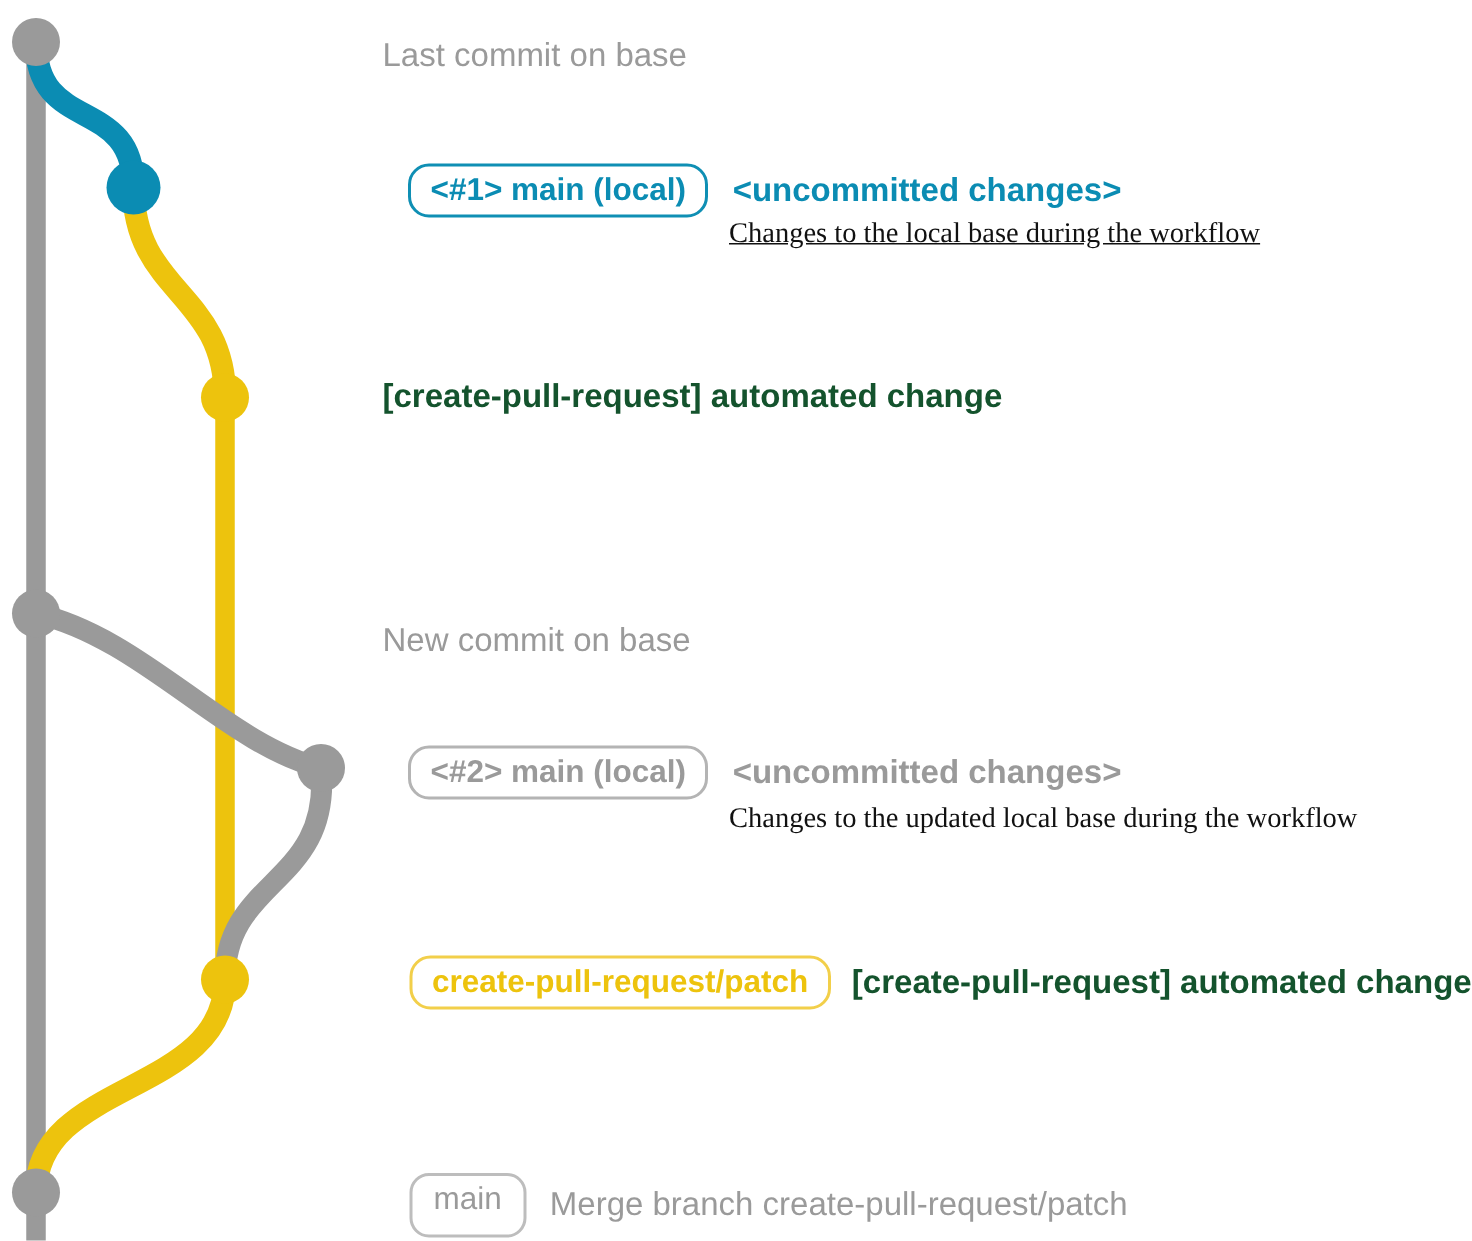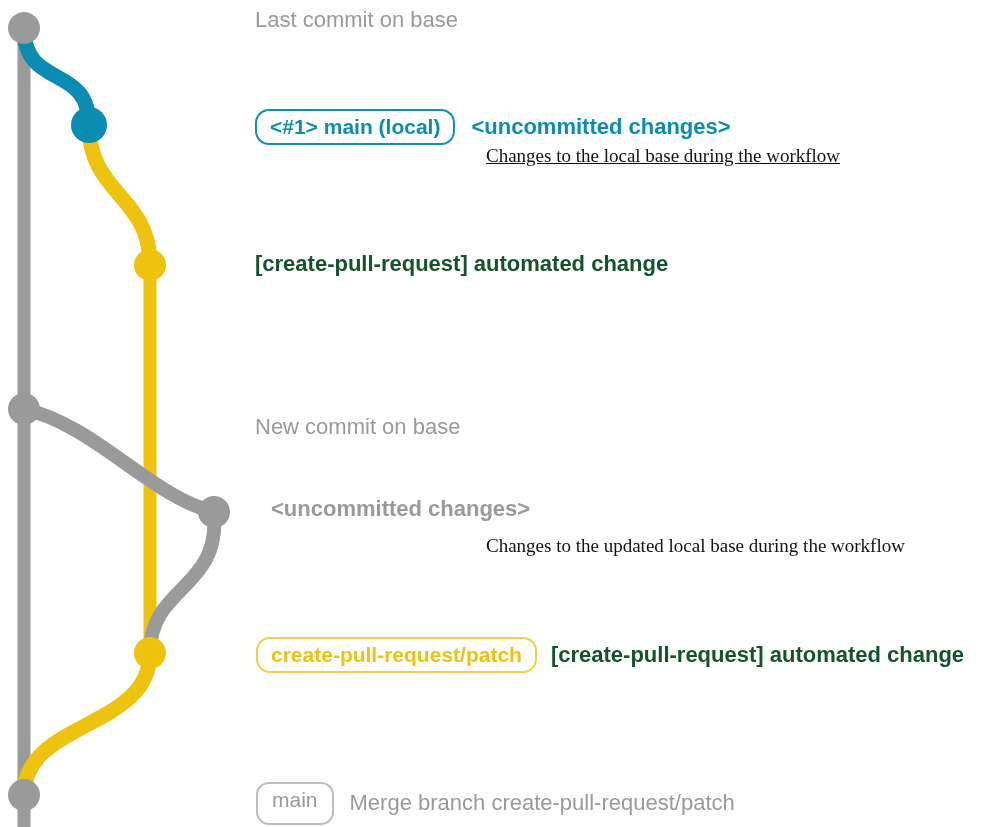--- a/index.html
+++ b/index.html
@@ -43,20 +43,21 @@
     justify-content: center;
     border-radius: 14px;
     border: 2px solid transparent;
     padding: 4px 13px 5px 13px;
     font-family: "Liberation Sans", sans-serif;
     font-size: 21px;
     font-weight: 700;
     line-height: 1.1;
     white-space: nowrap;
     box-sizing: border-box;
+    margin-left: 17px;
   }
 
   .badge-teal {
     border-color: #0f8fb4;
     color: #0b8cb3;
   }
   .badge-gray {
     border-color: #b4b4b4;
     color: #9a9a9a;
   }
@@ -127,40 +128,41 @@
   <circle cx="89" cy="125" r="18" fill="#0b8cb3"></circle>
   <circle cx="150" cy="265" r="16" fill="#edc30d"></circle>
   <circle cx="24" cy="409" r="16" fill="#9a9a9a"></circle>
   <circle cx="214" cy="512" r="16" fill="#9a9a9a"></circle>
   <circle cx="150" cy="653" r="16" fill="#edc30d"></circle>
   <circle cx="24" cy="795" r="16" fill="#9a9a9a"></circle>
 </svg>
 
 <div class="overlay">
 
-  <div class="row" style="left:255px; top:8px;align-items:flex-end;">
+  <div class="row" style="left:255px; top:25px;align-items:flex-end;">
     <span class="plain-label">Last commit on base</span>
   </div>
 
   <div class="row" style="left:255px; top:109px;">
     <span class="badge badge-teal">&lt;#1&gt; main (local)</span>
     <span class="gap-md"></span>
     <span class="commit-msg msg-teal">&lt;uncommitted changes&gt;</span>
   </div>
   <div class="desc" style="left:486px; top:146px;text-decoration:underline;">Changes to the local base during the workflow</div>
 
   <div class="row" style="left:255px; top:252px;">
     <span class="commit-msg msg-yellow">[create-pull-request] automated change</span>
   </div>
 
   <div class="row" style="left:255px; top:415px;">
     <span class="plain-label">New commit on base</span>
   </div>
 
   <div class="row" style="left:255px; top:497px;">
+    <span class="badge badge-gray">&lt;#2&gt; main (local)</span>
     <span class="gap-md"></span>
     <span class="commit-msg msg-gray">&lt;uncommitted changes&gt;</span>
   </div>
   <div class="desc" style="left:486px; top:536px;">Changes to the updated local base during the workflow</div>
 
   <div class="row" style="left:256px; top:637px;">
     <span class="badge badge-yellow">create-pull-request/patch</span>
     <span class="gap-sm"></span>
     <span class="commit-msg msg-yellow">[create-pull-request] automated change</span>
   </div>

